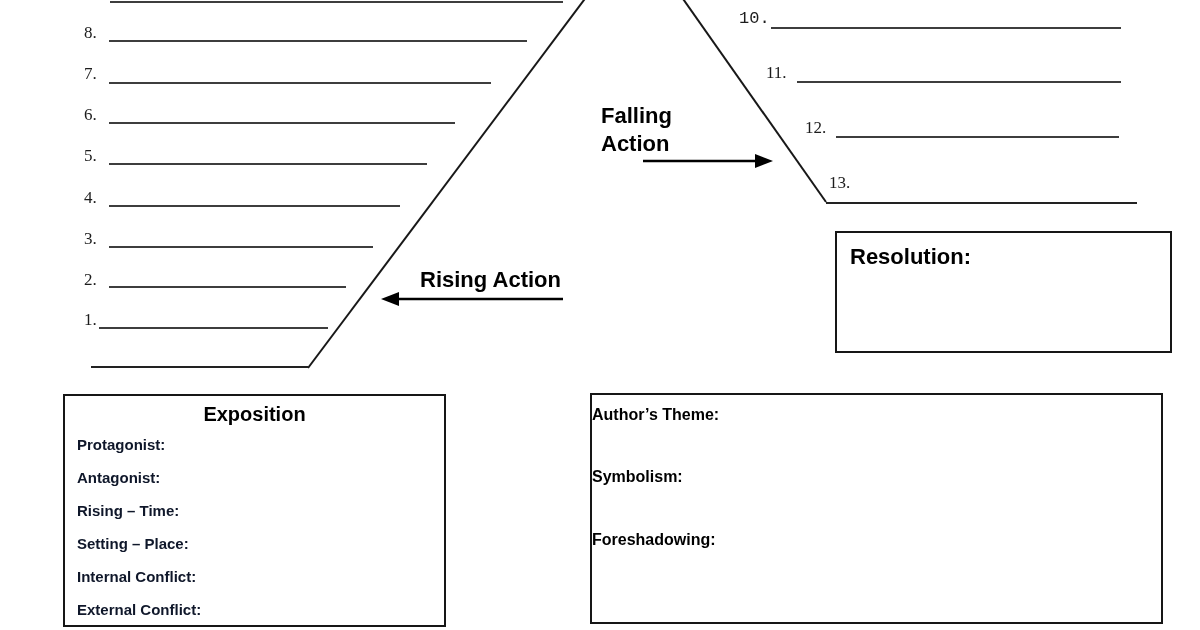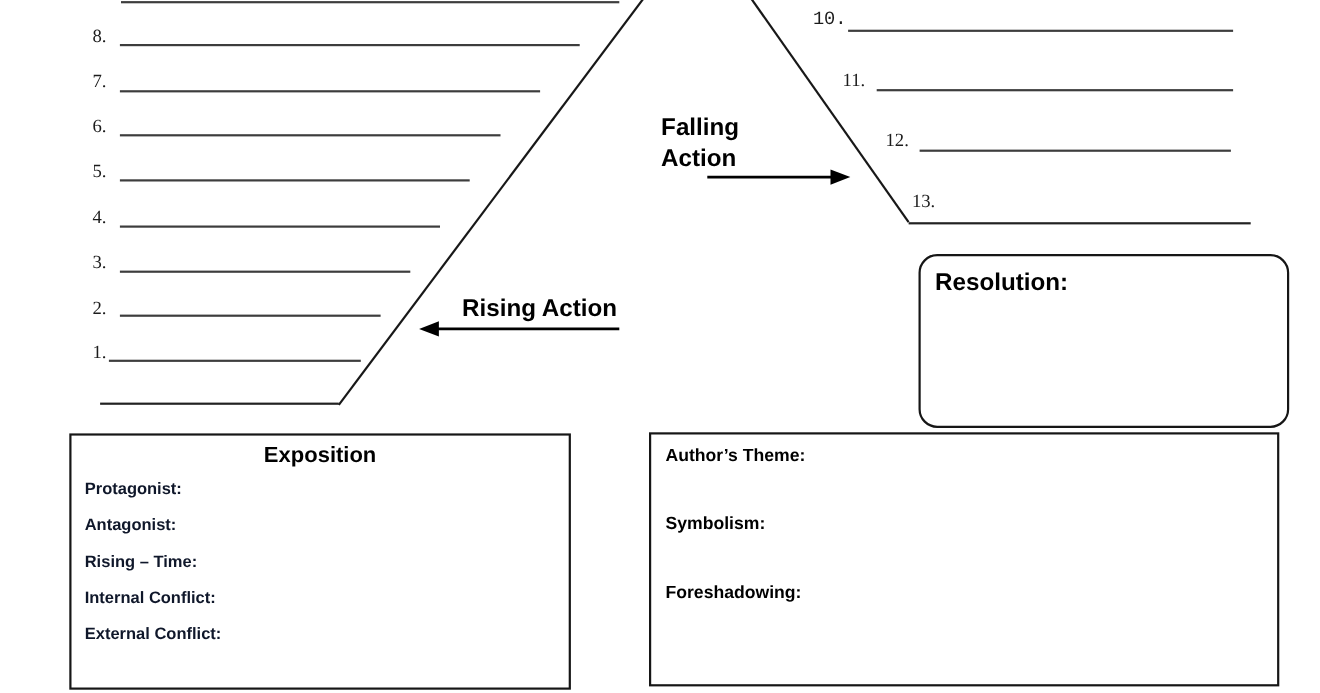--- a/index.html
+++ b/index.html
@@ -19,21 +19,21 @@
   }
   .box { position:absolute; border:2px solid #161616; background:#fff; box-sizing:border-box; }
   .box-title-big { font-weight:bold; font-size:22px; color:#000; }
   .expo-title { font-weight:bold; font-size:20px; color:#000; text-align:center; margin-top:7px; }
   .expo-field {
     font-weight:bold; font-size:15px; line-height:18px; color:#0f172a;
     margin-left:12px; margin-bottom:15px;
   }
   .expo-fields { margin-top:10px; }
   .lit-field {
-    font-weight:bold; font-size:16px; line-height:19px; color:#000; margin-left:13px;
+    font-weight:bold; font-size:16px; line-height:19px; color:#000; 
   }
   .resolution-title { position:absolute; left:13px; top:11px; }
 </style>
 </head>
 <body>
 
 <div class="canvas">
 
   <svg class="overlay" viewBox="0 0 1200 630">
     <line x1="587" y1="-4" x2="308" y2="368" stroke="#181818" stroke-width="2"></line>
@@ -85,30 +85,31 @@
   <span class="num" style="left:805px; top:118px;">12.</span>
   <div class="hline" style="left:836px; top:136px; width:283px;"></div>
 
   <span class="num" style="left:829px; top:173px;">13.</span>
   <div class="hline" style="left:826px; top:202px; width:311px; background:#222;"></div>
 
   <div class="action-label" style="left:420px; top:266px; width:160px; text-align:left;">Rising Action</div>
 
   <div class="action-label" style="left:601px; top:102px; width:144px;">Falling Action</div>
 
-  <div class="box" style="left:835px; top:231px; width:337px; height:158px;border-radius:17px;">
+  <div class="box" style="left:835px; top:231px; width:337px; height:122px;">
     <div class="box-title-big resolution-title">Resolution:</div>
   </div>
 
-  <div class="box" style="left:63px; top:394px; width:456px; height:233px;">
+  <div class="box" style="left:63px; top:394px; width:383px; height:233px;">
     <div class="expo-title">Exposition</div>
     <div class="expo-fields">
       <div class="expo-field">Protagonist:</div>
       <div class="expo-field">Antagonist:</div>
       <div class="expo-field">Rising – Time:</div>
+      <div class="expo-field">Setting – Place:</div>
       <div class="expo-field">Internal Conflict:</div>
       <div class="expo-field">External Conflict:</div>
     </div>
   </div>
 
   <div class="box" style="left:590px; top:393px; width:573px; height:231px;">
     <div class="lit-field" style="margin-top:10px;">Author’s Theme:</div>
     <div class="lit-field" style="margin-top:43px;">Symbolism:</div>
     <div class="lit-field" style="margin-top:44px;">Foreshadowing:</div>
   </div>

